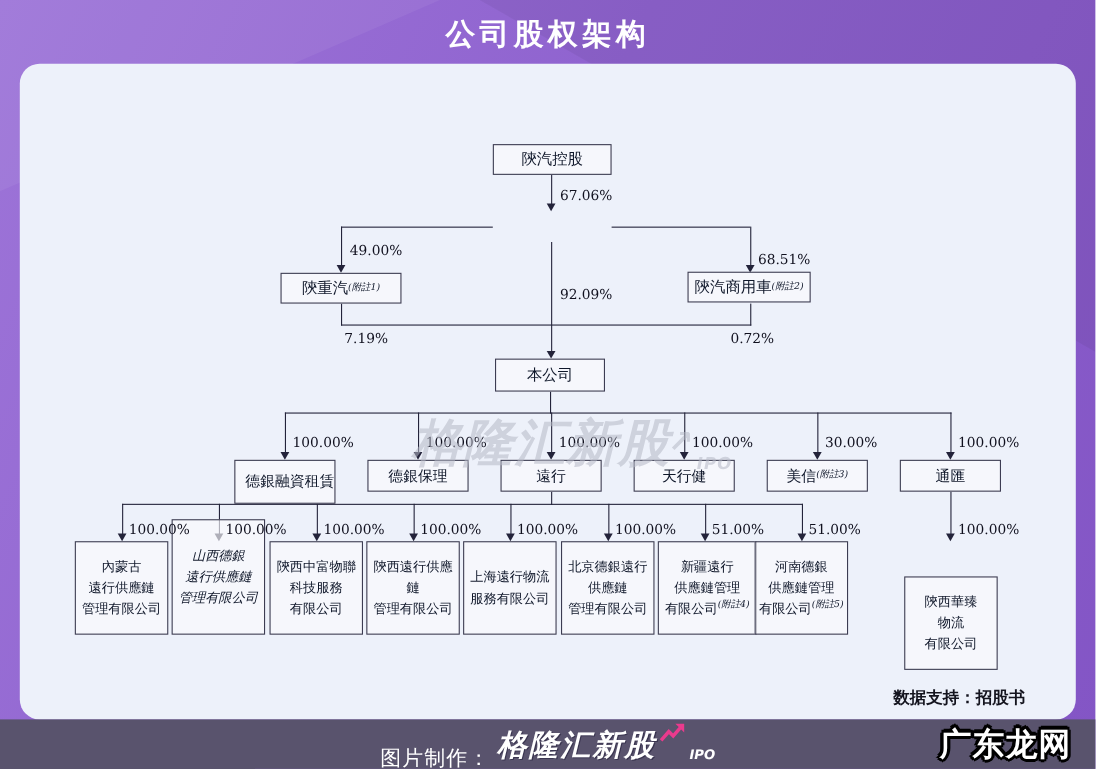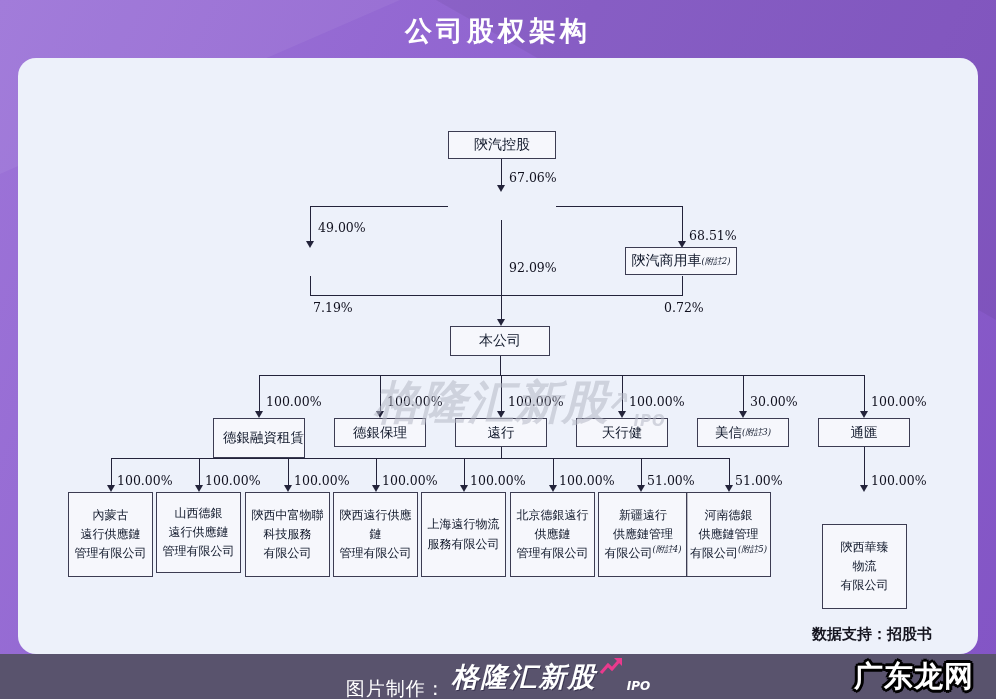--- a/index.html
+++ b/index.html
@@ -44,20 +44,24 @@
 <div class="page">
   <div class="tri-a"></div>
   <div class="tri-b"></div>
   <div class="title">公司股权架构</div>
 
   <div class="card">
 
     <div class="box lv1" style="left:430px;top:73px;width:108px;height:28px;">
       <span class="txt">陝汽控股</span>
     </div>
+    <div class="box lv1" style="left:237px;top:190px;width:110px;height:28px;">
+      <span class="txt">陝重汽</span>
+      <sup class="note">(附註1)</sup>
+    </div>
     <div class="box lv1" style="left:607px;top:189px;width:112px;height:28px;">
       <span class="txt">陝汽商用車</span>
       <sup class="note">(附註2)</sup>
     </div>
     <div class="box lv1" style="left:432px;top:268px;width:100px;height:30px;">
       <span class="txt">本公司</span>
     </div>
 
     <div class="box l3" style="left:195px;top:360px;width:92px;height:40px;justify-content:flex-end;">
       <span class="txt">德銀融資租賃</span>
@@ -77,21 +81,21 @@
     </div>
     <div class="box l3" style="left:800px;top:360px;width:92px;height:29px;">
       <span class="txt">通匯</span>
     </div>
 
     <div class="box l4" style="left:50px;top:434px;width:85px;height:85px;">
       <div class="txt">內蒙古
 遠行供應鏈
 管理有限公司</div>
     </div>
-    <div class="box l4" style="left:138px;top:434px;width:85px;height:81px;">
+    <div class="box l4" style="left:138px;top:414px;width:85px;height:105px;font-style:italic;">
       <div class="txt">山西德銀
 遠行供應鏈
 管理有限公司</div>
     </div>
     <div class="box l4" style="left:227px;top:434px;width:85px;height:85px;">
       <div class="txt">陝西中富物聯
 科技服務
 有限公司</div>
     </div>
     <div class="box l4" style="left:315px;top:434px;width:85px;height:85px;">

